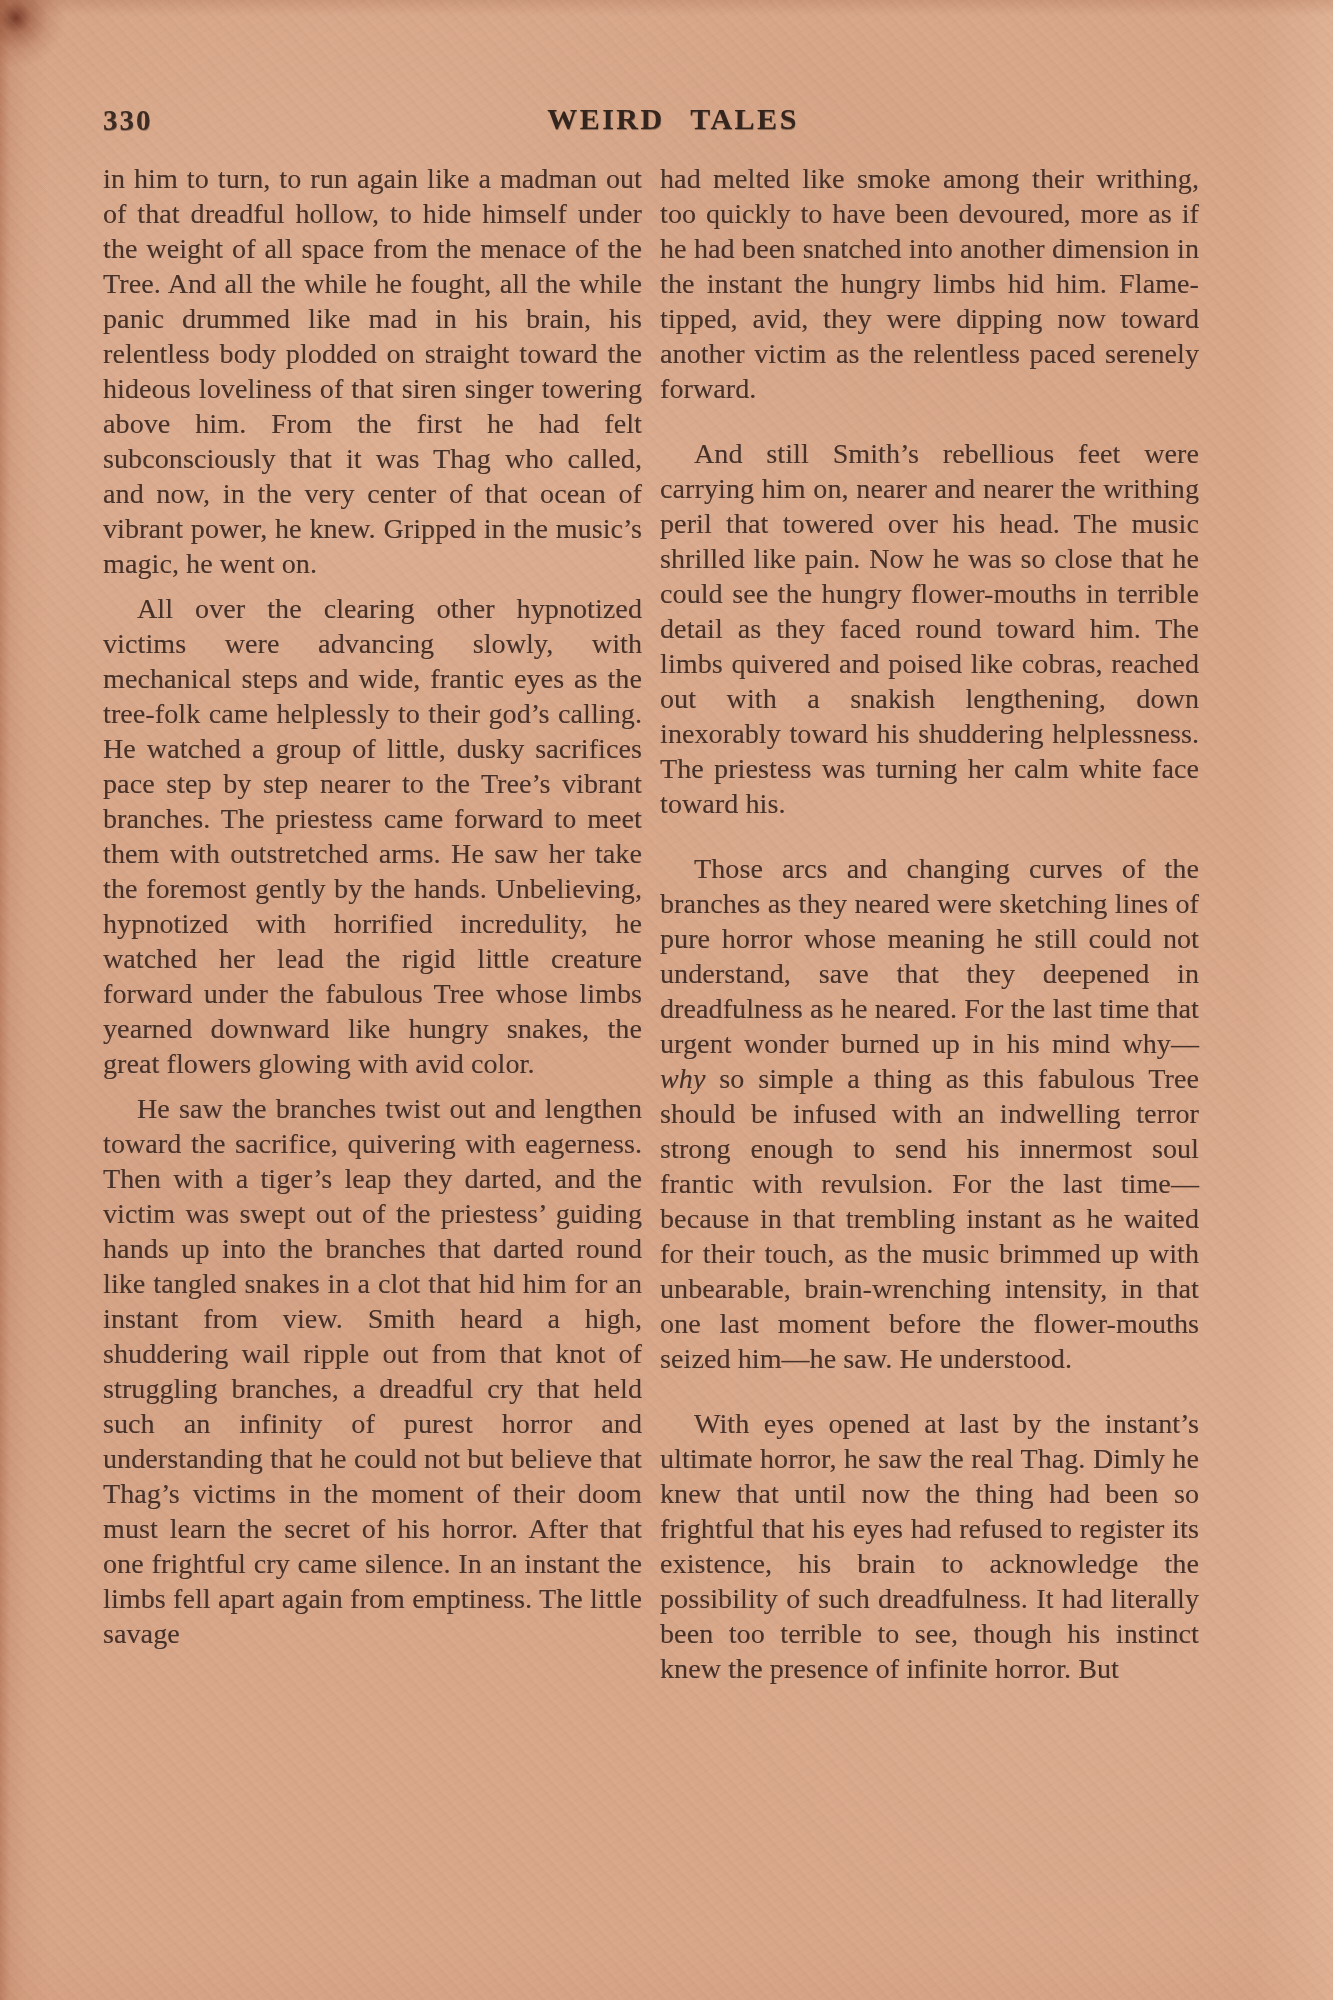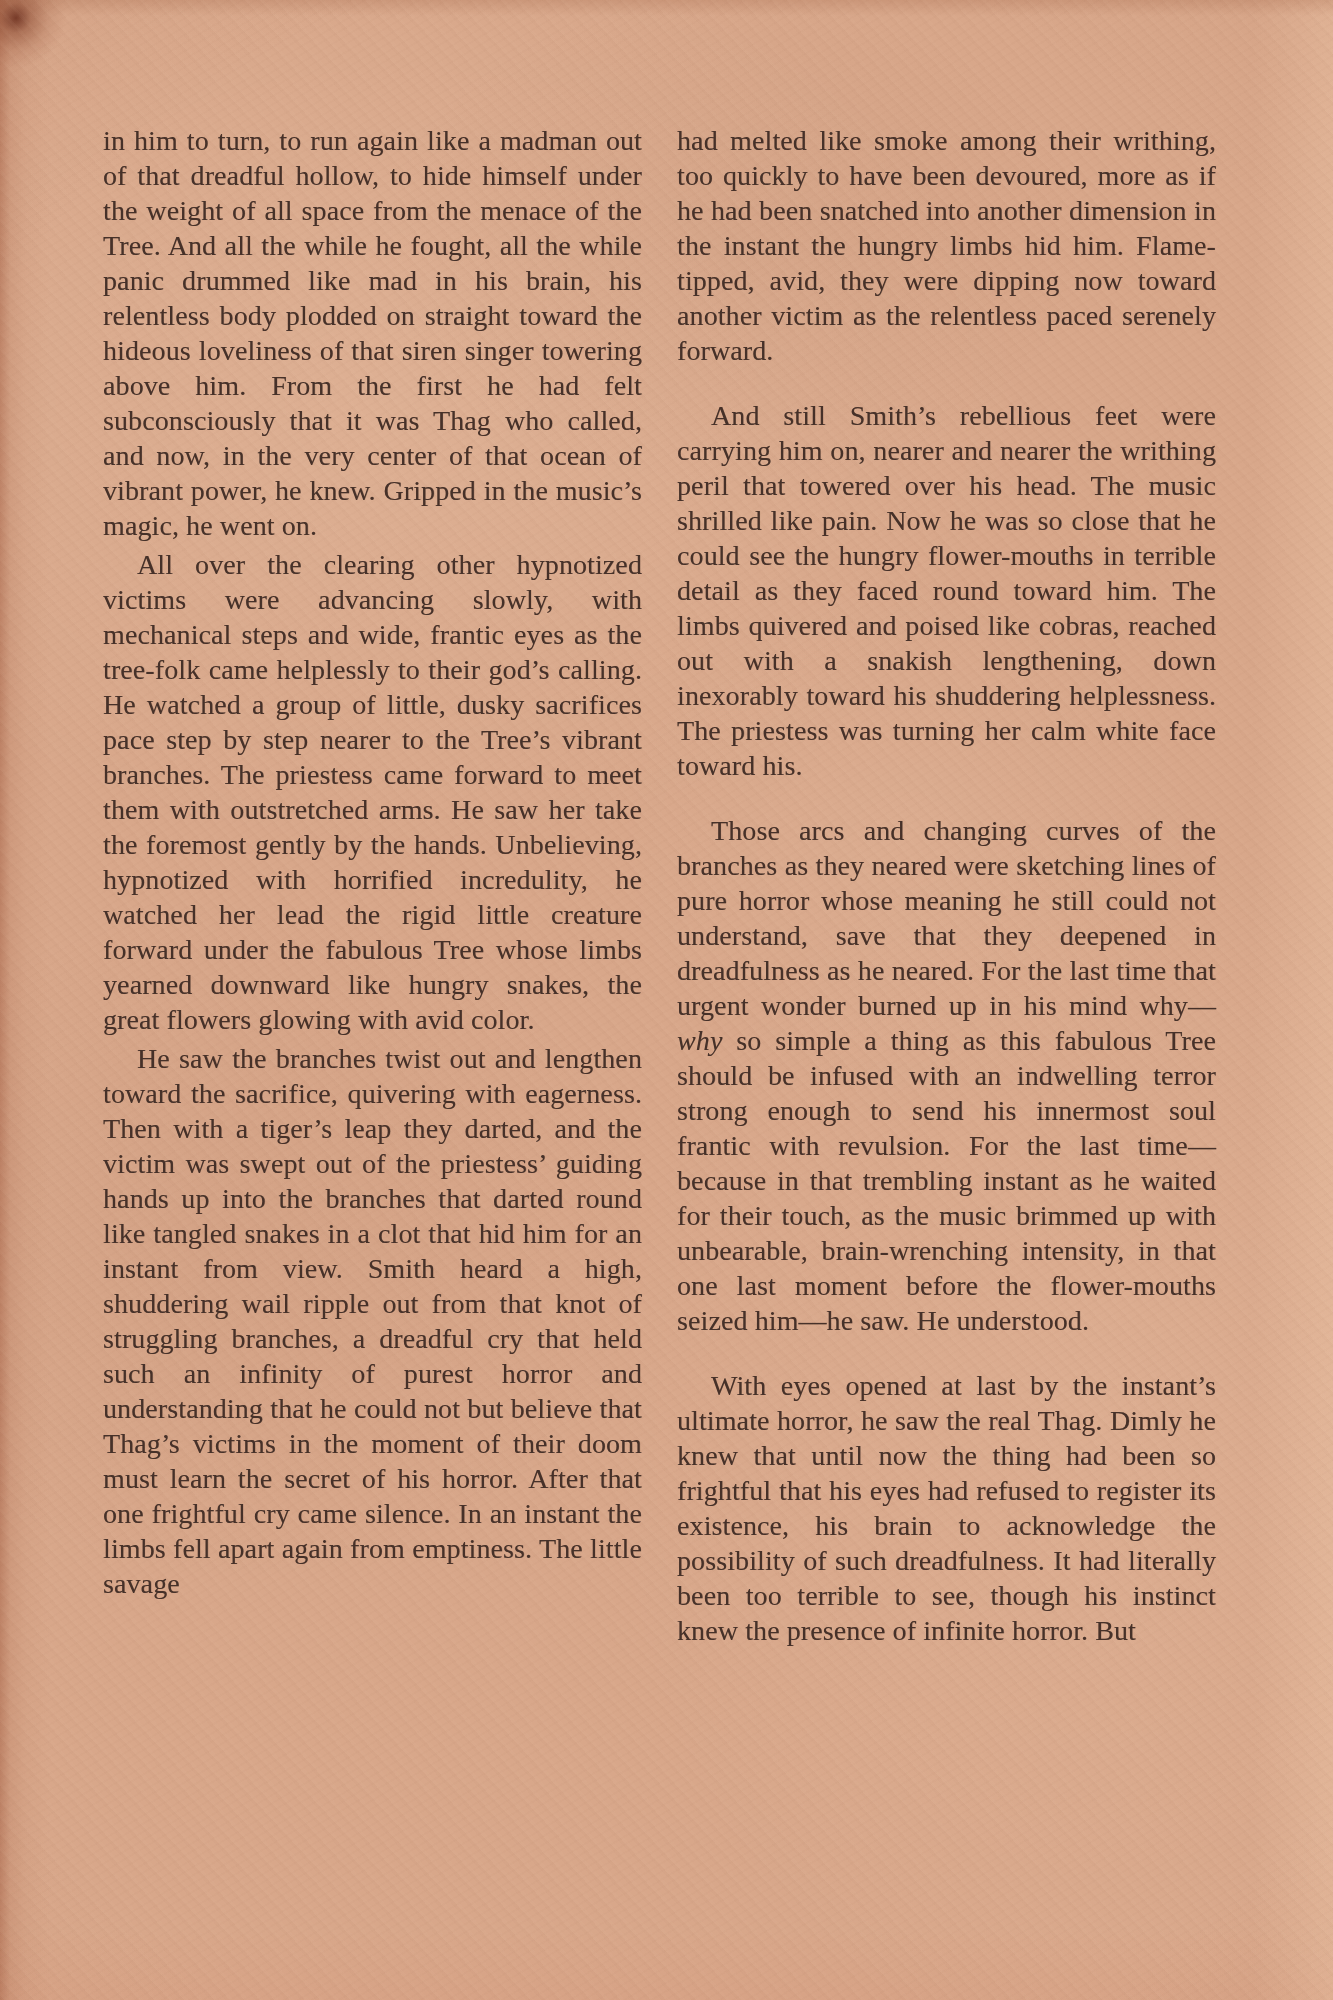--- a/index.html
+++ b/index.html
@@ -68,55 +68,59 @@
     transform: translateX(10px);
     font-size: 30px;
     font-weight: 700;
     letter-spacing: 2.5px;
     word-spacing: 16px;
     color: #33251d;
     text-shadow: 0.4px 0.5px 0.7px rgba(45,30,20,0.45);
   }
   .columns {
     display: flex;
-    gap: 35px;
+    gap: 18px;
     margin-top: 21px;
   }
   .column {
     width: 539px;
     text-align: justify;
     font-size: 28px;
     line-height: 35px;
     letter-spacing: 0.1px;
     hyphens: auto;
     -webkit-hyphens: auto;
     text-shadow: 0.3px 0.4px 0.5px rgba(60,40,30,0.32);
   }
   .column p {
     margin: 0;
     text-indent: 34px;
   }
   .column p.no-indent {
     text-indent: 0;
   }
   .column--left p + p {
-    margin-top: 4px;
+    margin-top: 10px;
   }
   .column--right p + p {
     margin-top: 30px;
   }
   .column em {
   }
 </style>
 </head>
 <body>
 
 <div class="page">
   <div class="grain"></div>
   <div class="content">
+    <header class="page-header">
+      <span class="page-number">330</span>
+      <h1 class="magazine-title">WEIRD TALES</h1>
+    </header>
     <main class="columns">
       <section class="column column--left">
         <p class="no-indent">in him to turn, to run again like a madman out of that dreadful hollow, to hide himself under the weight of all space from the menace of the Tree. And all the while he fought, all the while panic drummed like mad in his brain, his relentless body plodded on straight toward the hideous loveliness of that siren singer towering above him. From the first he had felt subconsciously that it was Thag who called, and now, in the very center of that ocean of vibrant power, he knew. Gripped in the music’s magic, he went on.</p>
         <p>All over the clearing other hypnotized victims were advancing slowly, with mechanical steps and wide, frantic eyes as the tree-folk came helplessly to their god’s calling. He watched a group of little, dusky sacrifices pace step by step nearer to the Tree’s vibrant branches. The priestess came forward to meet them with outstretched arms. He saw her take the foremost gently by the hands. Unbelieving, hypnotized with horrified incredulity, he watched her lead the rigid little creature forward under the fabulous Tree whose limbs yearned downward like hungry snakes, the great flowers glowing with avid color.</p>
         <p>He saw the branches twist out and lengthen toward the sacrifice, quivering with eagerness. Then with a tiger’s leap they darted, and the victim was swept out of the priestess’ guiding hands up into the branches that darted round like tangled snakes in a clot that hid him for an instant from view. Smith heard a high, shuddering wail ripple out from that knot of struggling branches, a dreadful cry that held such an infinity of purest horror and understanding that he could not but believe that Thag’s victims in the moment of their doom must learn the secret of his horror. After that one frightful cry came silence. In an instant the limbs fell apart again from emptiness. The little savage</p>
       </section>
       <section class="column column--right">
         <p class="no-indent">had melted like smoke among their writhing, too quickly to have been devoured, more as if he had been snatched into another dimension in the instant the hungry limbs hid him. Flame-tipped, avid, they were dipping now toward another victim as the relentless paced serenely forward.</p>
         <p>And still Smith’s rebellious feet were carrying him on, nearer and nearer the writhing peril that towered over his head. The music shrilled like pain. Now he was so close that he could see the hungry flower-mouths in terrible detail as they faced round toward him. The limbs quivered and poised like cobras, reached out with a snakish lengthening, down inexorably toward his shuddering helplessness. The priestess was turning her calm white face toward his.</p>
         <p><span>Those arcs and changing curves of the branches as they neared were sketching lines of pure horror whose meaning he still could not understand, save that they deepened in dreadfulness as he neared. For the last time that urgent wonder burned up in his mind why—</span><em>why</em><span> so simple a thing as this fabulous Tree should be infused with an indwelling terror strong enough to send his innermost soul frantic with revulsion. For the last time—because in that trembling instant as he waited for their touch, as the music brimmed up with unbearable, brain-wrenching intensity, in that one last moment before the flower-mouths seized him—he saw. He understood.</span></p>

